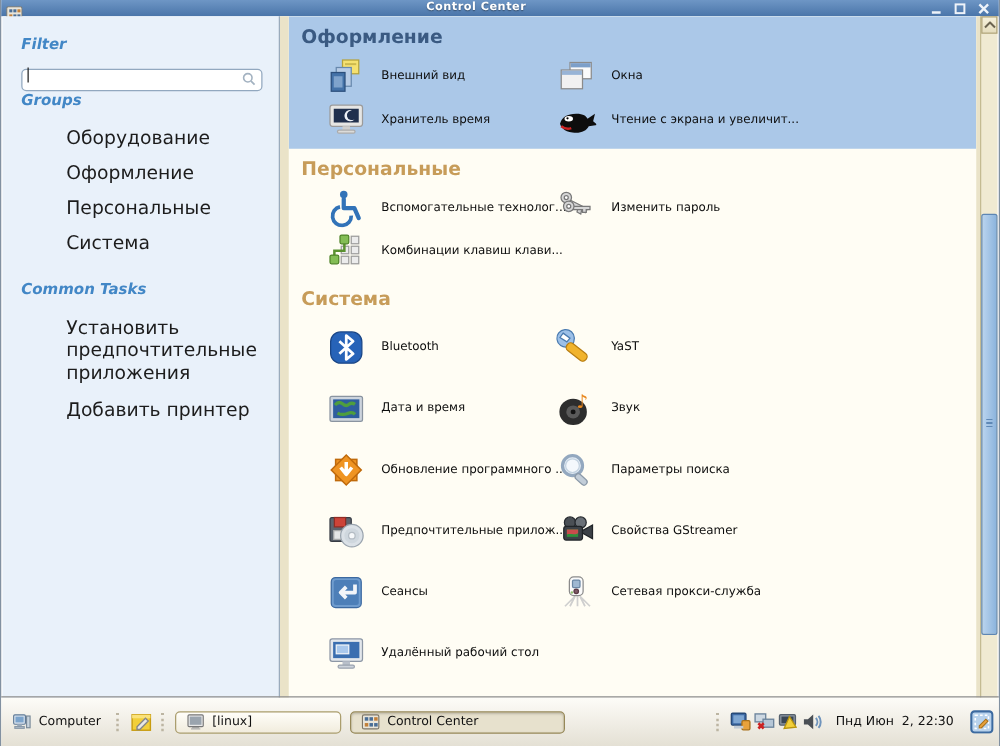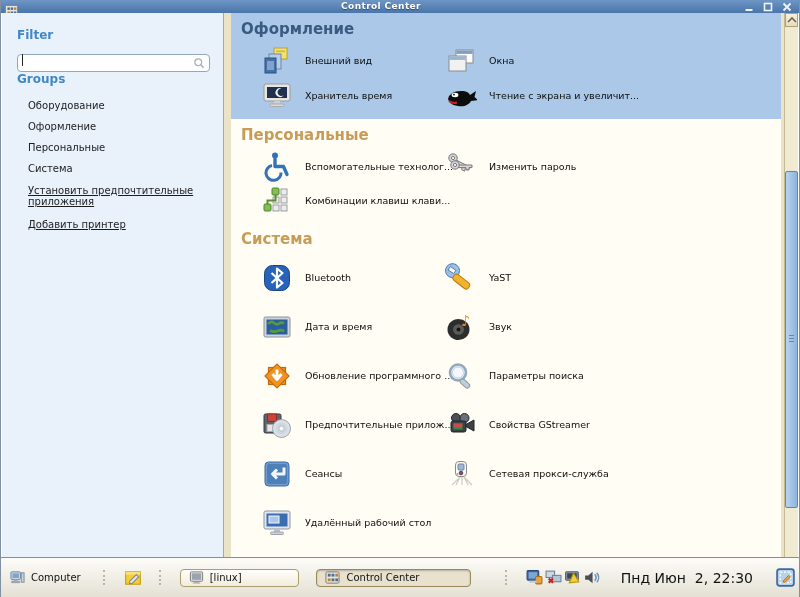--- a/index.html
+++ b/index.html
@@ -11,30 +11,30 @@
   .titlebar { height:13px; background:linear-gradient(#6e96c5,#4a75a9); display:flex; align-items:center; padding:0 4px; gap:4px; }
   .titlebar .tb-icon { width:13px; height:11px; flex:0 0 auto; }
   .titlebar .tb-title { flex:1; text-align:center; color:#fff; font-size:9px; font-weight:bold; letter-spacing:.4px; text-shadow:0 1px 1px rgba(0,0,0,.4); line-height:13px; }
   .tb-controls { display:flex; align-items:center; gap:9px; margin-right:3px; }
   .tb-controls span { display:flex; width:10px; height:10px; cursor:pointer; }
 
   
   .appbody { position:absolute; top:13px; bottom:22px; left:1px; right:1px; display:flex; }
 
   .sidebar { width:222px; flex:0 0 auto; background:#e9f1fa; border-right:1px solid #9aabbc; padding-top:15px; }
-  .side-heading { color:#4287c6; font-weight:bold; font-size:12px; margin:0 0 9px 15px; }
+  .side-heading { color:#4287c6; font-weight:bold; font-size:12px; margin:0 0 9px 15px;font-style:italic; }
   .search-row { position:relative; margin:0 13px 0 15px; }
   .search-row input { width:100%; height:18px; border:1px solid #92a8bf; border-radius:4px; background:#fff; font-size:10px; padding:0 20px 0 5px; outline:none; font-family:"DejaVu Sans",sans-serif; }
   .search-row .caret { position:absolute; left:5px; top:3px; width:1px; height:12px; background:#222; }
   .search-row .mag { position:absolute; right:5px; top:3px; width:12px; height:12px; }
   .groups-heading { }
   .side-list { list-style:none; }
-  .side-item { font-size:10px; color:#1c1c1c; padding:5px 4px 5px 26px; cursor:pointer; }
+  .side-item { font-size:15px; color:#1c1c1c; padding:5px 4px 5px 26px; cursor:pointer;margin-left:25px; }
   .tasks-heading { margin-top:16px; }
-  .tasks .side-item { padding:6px 4px 6px 26px;text-decoration:underline; }
+  .tasks .side-item { padding:6px 4px 6px 26px; }
 
   
   .main { flex:1; display:flex; min-width:0; }
   .viewport { flex:1; min-width:0; background:#fffdf4; border-left:7px solid #eae3c8; border-right:3px solid #eae3c8; border-bottom:5px solid #eae3c8; overflow:hidden; }
   .section-header { font-size:15px; font-weight:bold; padding:7px 0 3px 10px; color:#c79c59; }
   .section.selected { background:#abc8e8; }
   .section.selected .section-header { color:#3a5a82; }
   .items { display:grid; grid-template-columns:184px 1fr; padding:2px 16px 6px 30px; }
   .item { display:flex; align-items:center; gap:12px; cursor:pointer; }
   .s1 .item { height:35px; }
@@ -45,31 +45,31 @@
   .item-label { font-size:9.5px; color:#0d0d0d; white-space:nowrap; }
 
   
   .scrollbar { width:14px; flex:0 0 auto; background:#f0ead2; border-left:1px solid #c4bb92; display:flex; flex-direction:column; }
   .sb-btn { height:14px; flex:0 0 auto; background:linear-gradient(#f6f1dc,#e5ddbd); border:1px solid #aea276; display:flex; align-items:center; justify-content:center; cursor:pointer; }
   .sb-track { flex:1; position:relative; }
   .sb-thumb { position:absolute; left:0; right:0; top:27%; height:63%; background:linear-gradient(90deg,#bad4ee,#8cb4dd); border:1px solid #5d86b4; border-radius:2px; cursor:grab; }
   .sb-thumb::after { content:""; position:absolute; left:3px; right:3px; top:50%; height:8px; margin-top:-4px; background:repeating-linear-gradient(#5e88b6 0 1px, transparent 1px 3px); }
 
   
-  .taskbar { position:absolute; bottom:0; left:0; right:0; height:40px; background:linear-gradient(#fdfcf8,#e4e0d4); border-top:1px solid #8d8d8d; display:flex; align-items:center; padding:16px 4px; gap:17px; }
+  .taskbar { position:absolute; bottom:0; left:0; right:0; height:40px; background:linear-gradient(#fdfcf8,#e4e0d4); border-top:1px solid #8d8d8d; display:flex; align-items:center; padding:16px 4px; gap:7px; }
   .tb-handle { width:4px; height:15px; border-left:2px dotted #bcb5a2; flex:0 0 auto; }
   .computer-btn { display:flex; align-items:center; gap:5px; font-size:10px; color:#111; padding:0 5px; height:19px; cursor:pointer; }
   .note-btn { width:18px; height:18px; display:flex; cursor:pointer; }
   .win-btn { display:flex; align-items:center; gap:6px; font-size:10px; color:#111; height:18px; padding:0 8px; border:1px solid #ab9e6e; border-radius:4px; background:linear-gradient(#fffef9,#f1ecdd); width:133px; overflow:hidden; white-space:nowrap; cursor:pointer; }
   .win-btn.active { width:172px; background:#e7e1cd; box-shadow:inset 0 1px 2px rgba(0,0,0,.22); border-color:#968858; }
   .win-btn .wicon { width:15px; height:15px; flex:0 0 auto; display:flex; }
   .tb-spacer { flex:1; }
   .tray { display:flex; align-items:center; gap:2px; }
   .tray-icon { width:17px; height:17px; display:flex; cursor:pointer; }
-  .clock { font-size:14px; color:#111; padding:0 6px 0 4px; white-space:pre; }
+  .clock { font-size:10px; color:#111; padding:0 6px 0 4px; white-space:pre; }
   .show-desktop { width:19px; height:19px; display:flex; cursor:pointer; }
 </style>
 </head>
 <body>
 
 <div class="window">
 
   <div class="titlebar">
     <span class="tb-icon">
       <svg viewBox="0 0 16 14">
@@ -116,20 +116,21 @@
             </svg>
         </span>
       </div>
       <div class="side-heading groups-heading">Groups</div>
       <ul class="side-list">
         <li class="side-item">Оборудование</li>
         <li class="side-item">Оформление</li>
         <li class="side-item">Персональные</li>
         <li class="side-item">Система</li>
       </ul>
+      <div class="side-heading tasks-heading">Common Tasks</div>
       <ul class="side-list tasks">
         <li class="side-item">Установить предпочтительные приложения</li>
         <li class="side-item">Добавить принтер</li>
       </ul>
     </div>
 
     <div class="main">
       <div class="viewport">
 
         <div class="section selected s1">

